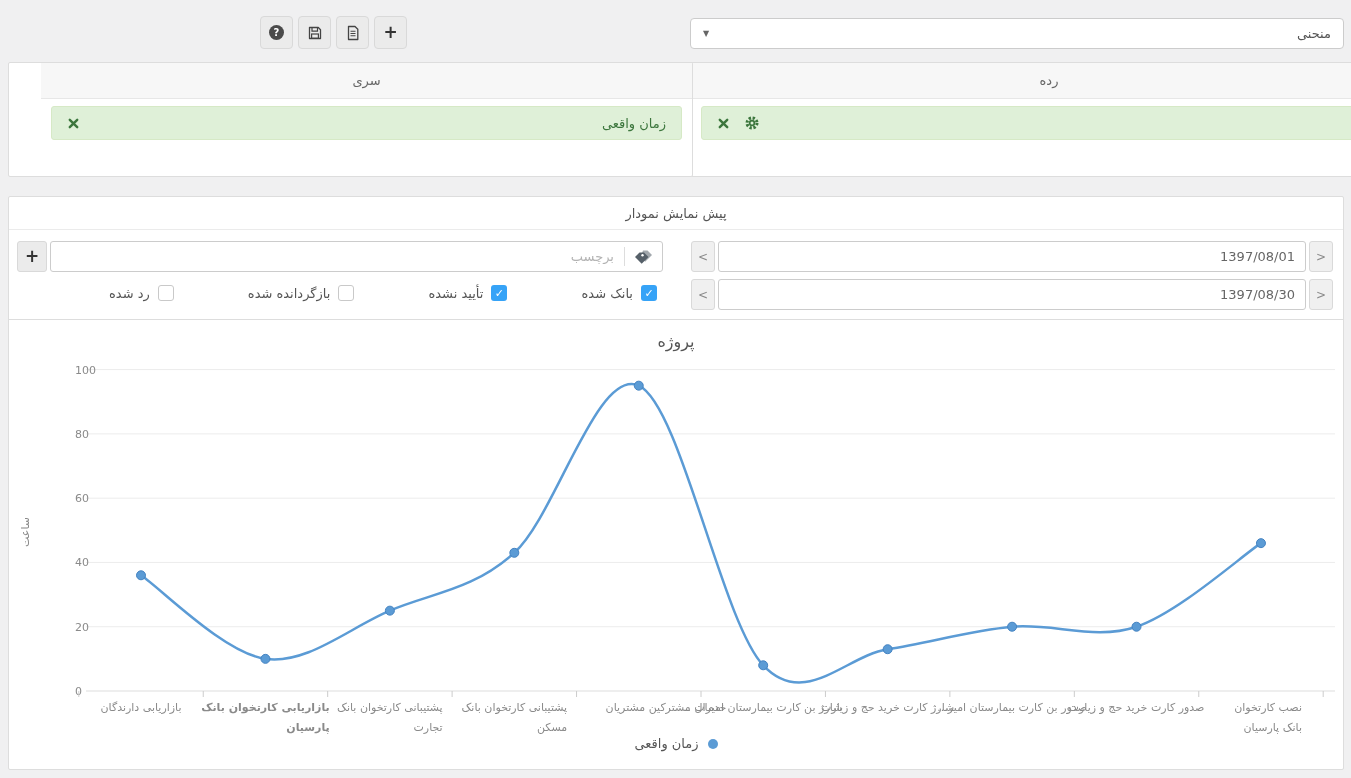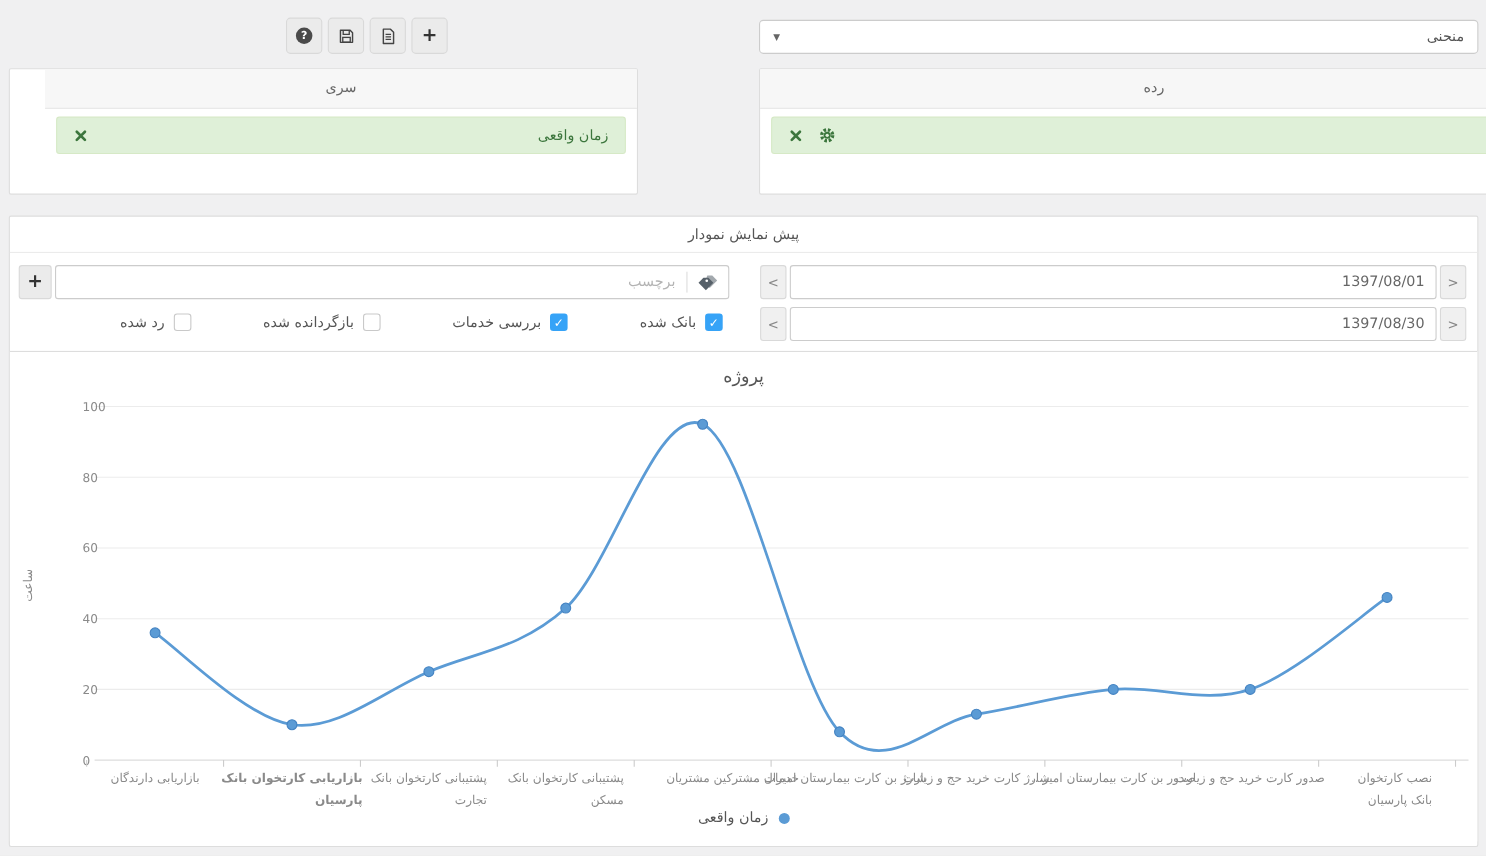--- a/index.html
+++ b/index.html
@@ -25,21 +25,21 @@
     display:flex; align-items:center; justify-content:center; cursor:pointer;
   }
   .qcircle {
     width:15px; height:15px; border-radius:50%; background:#4a4a4a; color:#fff;
     font-size:10px; font-weight:bold; display:flex; align-items:center; justify-content:center;
   }
   .plus-glyph { font-size:17px; font-weight:bold; color:#333; line-height:1; }
   
   .panel { top:62px; height:115px; background:#fff; border:1px solid #ddd; border-radius:2px; }
   .panel-right { left:690px; width:718px; }
-  .panel-left  { left:8px;  width:572px;padding-left:32px; }
+  .panel-left  { left:8px;  width:685px;padding-left:32px; }
   .panel-header {
     height:36px; background:#f7f7f7; border-bottom:1px solid #e7e7e7;
     display:flex; align-items:center; justify-content:center; color:#666;
   }
   .panel-body { padding:7px 10px; }
   .tag-pill {
     height:34px; background:#dff0d8; border:1px solid #d6e9c6; border-radius:3px;
     display:flex; align-items:center; padding:0 15px; color:#3c763d;
   }
   .pill-icons { margin-right:auto; display:flex; direction:ltr; gap:14px; align-items:center; }
@@ -197,21 +197,21 @@
       </div>
     </div>
 
     <div class="cb-row" id="cb-row">
         <span class="cb-item">
           <span class="cb on">✓</span>
           <span>بانک شده</span>
         </span>
         <span class="cb-item">
           <span class="cb on">✓</span>
-          <span>بررسی خدمات</span>
+          <span>تأیید نشده</span>
         </span>
         <span class="cb-item">
           <span class="cb off"></span>
           <span>بازگردانده شده</span>
         </span>
         <span class="cb-item">
           <span class="cb off"></span>
           <span>رد شده</span>
         </span>
       </div>

